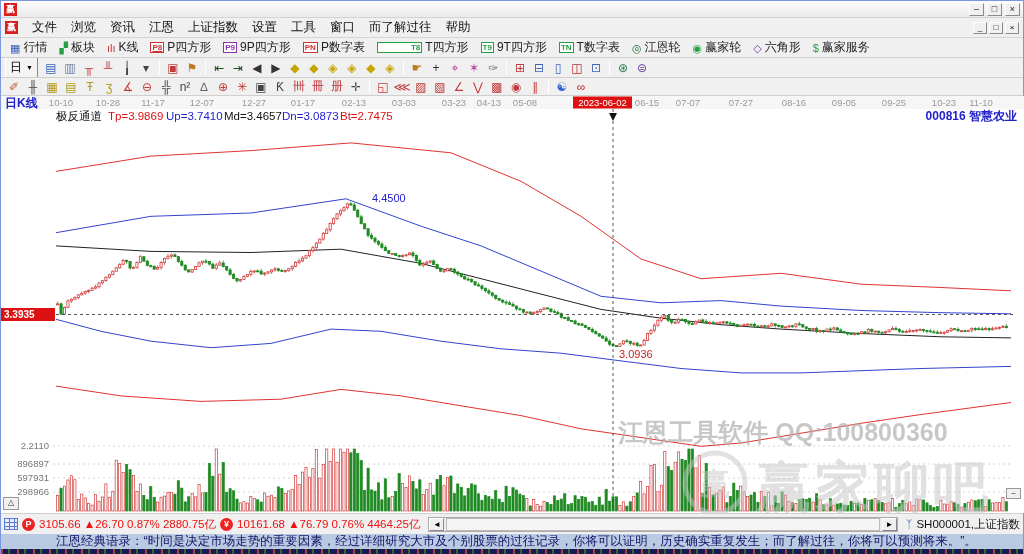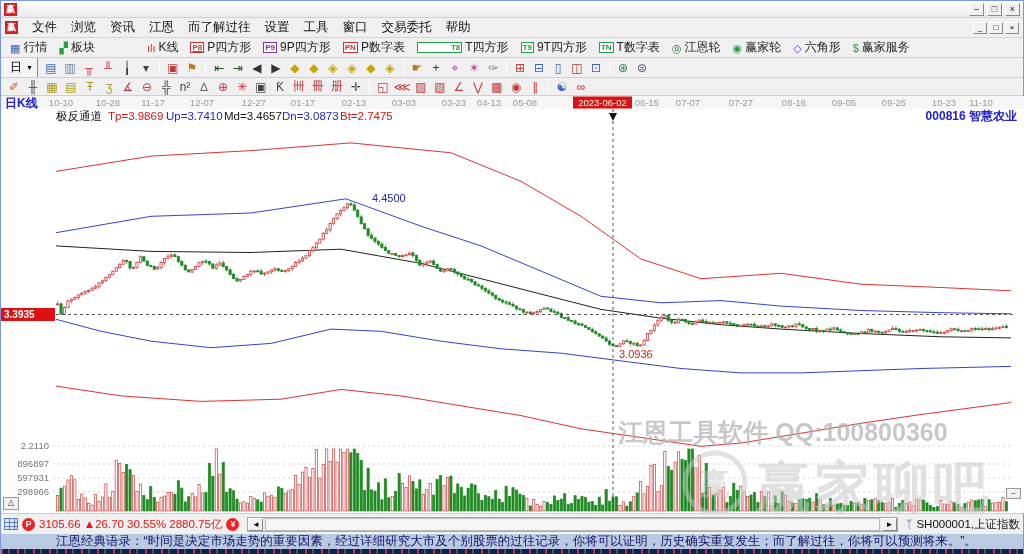--- a/index.html
+++ b/index.html
@@ -75,45 +75,45 @@
       </div>
   </div>
 
   <div class="menubar">
     <span class="app-icon">赢</span>
     <span id="menu-items" style="display:flex">
         <span class="menu-item">文件</span>
         <span class="menu-item">浏览</span>
         <span class="menu-item">资讯</span>
         <span class="menu-item">江恩</span>
-        <span class="menu-item">而了解过往</span>
+        <span class="menu-item">上证指数</span>
         <span class="menu-item">设置</span>
         <span class="menu-item">工具</span>
         <span class="menu-item">窗口</span>
-        <span class="menu-item">交易委托</span>
+        <span class="menu-item">而了解过往</span>
         <span class="menu-item">帮助</span>
       </span>
     <div class="mdi-controls" id="mdi-controls">
         <span class="mdi-btn">_</span>
         <span class="mdi-btn">□</span>
         <span class="mdi-btn">×</span>
       </div>
   </div>
 
   <div class="toolbar tb-main" id="tb-main">
       <span class="tb-item">
         <span class="tb-glyph" style="color: rgb(59, 99, 184);">▦</span>
         <span>行情</span>
       </span>
       <span class="tb-item">
         <span class="tb-glyph" style="color: rgb(34, 160, 68);">▞</span>
         <span>板块</span>
       </span>
       <span class="tb-item">
-        <span class="tb-glyph" style="color: rgb(204, 51, 51); margin-left: 40px;">ılı</span>
+        <span class="tb-glyph" style="color: rgb(204, 51, 51);">ılı</span>
         <span>K线</span>
       </span>
       <span class="tb-item">
         <span class="tb-badge" style="color: rgb(204, 51, 51); text-decoration: underline;">P8</span>
         <span>P四方形</span>
       </span>
       <span class="tb-item">
         <span class="tb-badge" style="color: rgb(136, 51, 170);">P9</span>
         <span>9P四方形</span>
       </span>
@@ -1115,22 +1115,23 @@
         <text x="371" y="106" font-size="11" fill="#2222cc">4.4500</text>
         <text x="618" y="262" font-size="11" fill="#cc2222">3.0936</text>
       </svg>
     <div class="corner-btn" id="expand-btn">△</div>
     <div class="corner-btn" id="collapse-btn">−</div>
   </div>
 
   <div class="statusbar">
     <span class="sb-grid"></span>
     <span class="sb-coin">P</span>
-    <span class="sb-red">3105.66 ▲26.70 30.55% 2880.75亿</span>
+    <span class="sb-red">3105.66 ▲26.70 0.87% 2880.75亿</span>
     <span class="sb-coin">¥</span>
+    <span class="sb-red">10161.68 ▲76.79 0.76% 4464.25亿</span>
     <div class="sb-scroll">
       <span class="sb-arrow">◄</span>
       <div class="sb-track">
           <div class="sb-thumb"></div>
         </div>
       <span class="sb-arrow">►</span>
     </div>
     <span class="sb-mini-chart">ᛉ</span>
     <span class="sb-black">SH000001,上证指数</span>
   </div>

